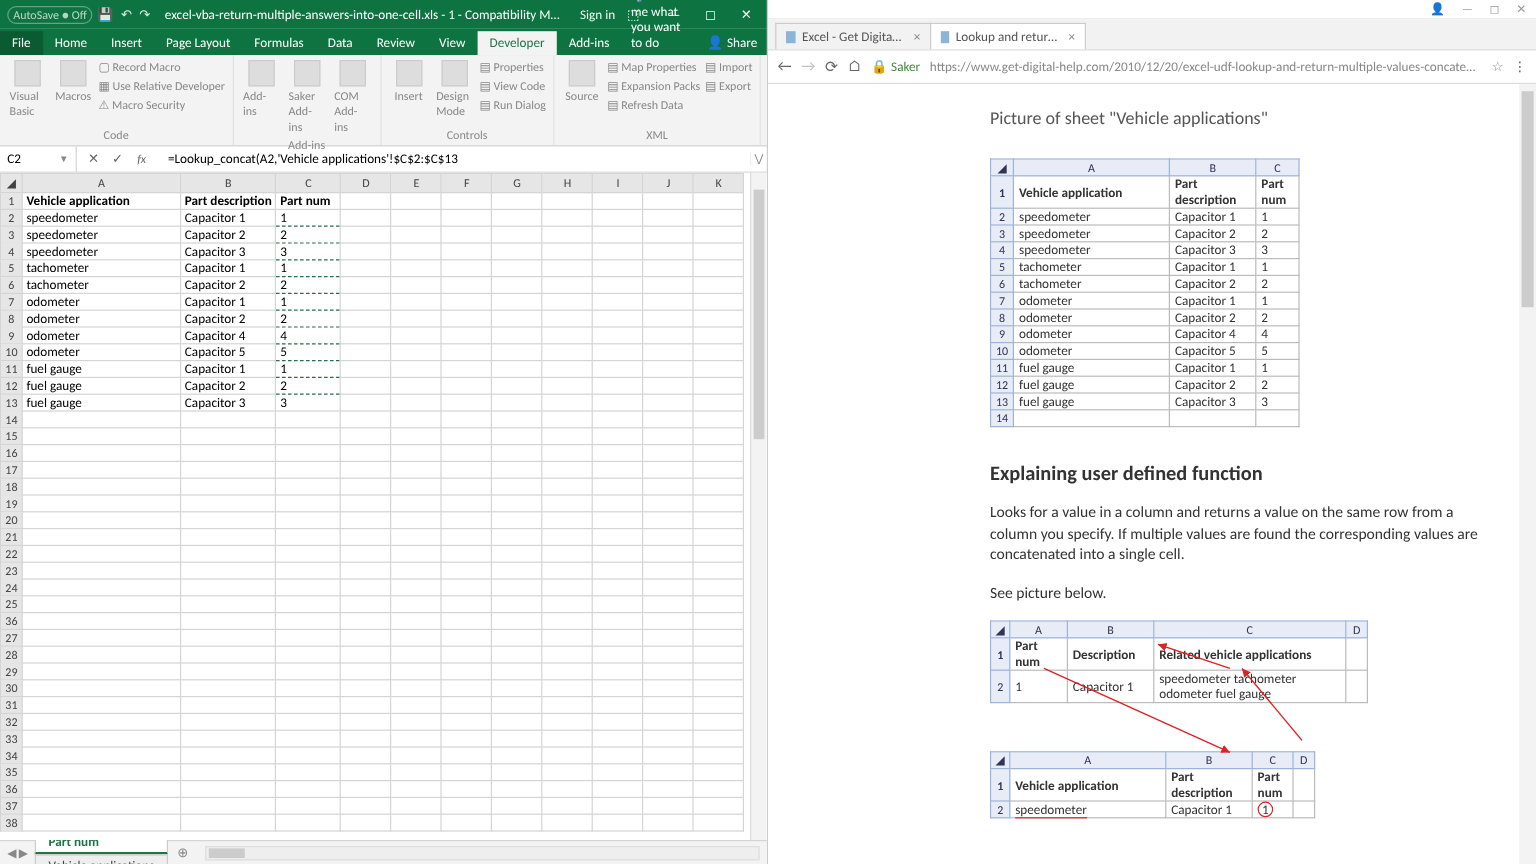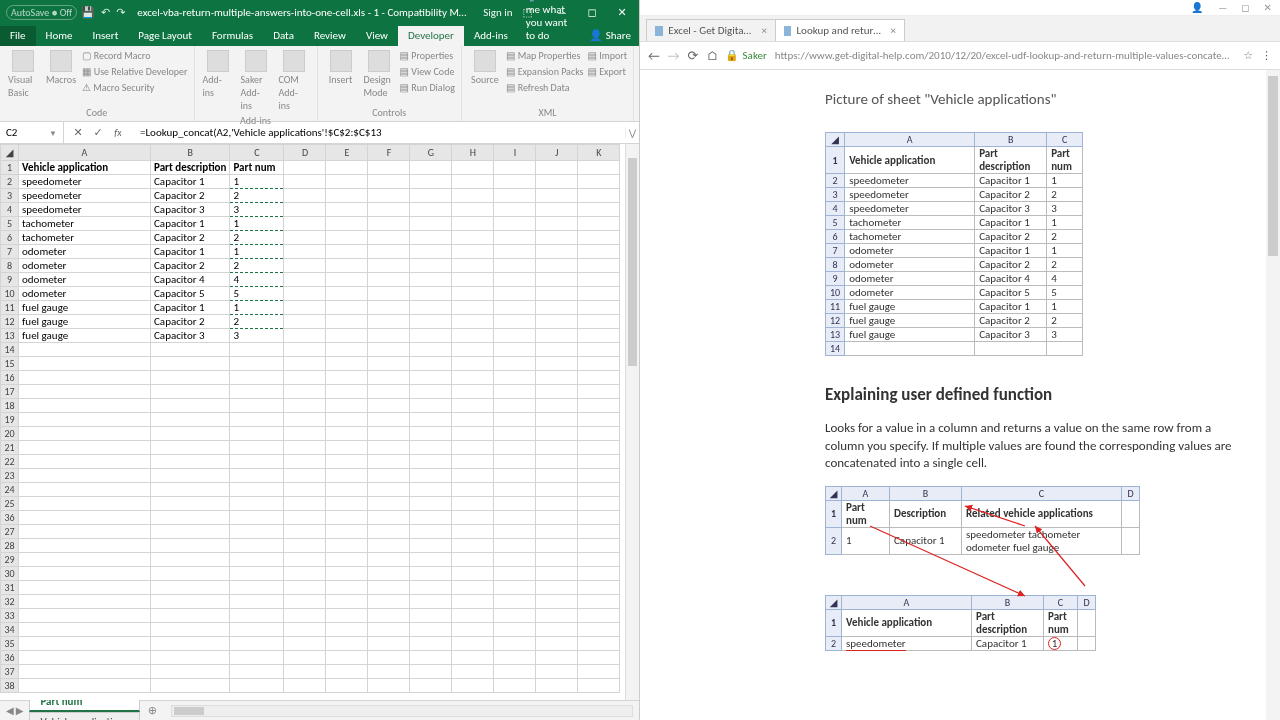--- a/index.html
+++ b/index.html
@@ -1004,20 +1004,21 @@
               <td class="rh">14</td>
               <td></td>
               <td></td>
               <td></td>
             </tr>
           </tbody>
         </table>
 
     <h2>Explaining user defined function</h2>
     <p>Looks for a value in a column and returns a value on the same row from a column you specify. If multiple values are found the corresponding values are concatenated into a single cell.</p>
+    <p style="margin-top:14px">See picture below.</p>
 
     <div class="rel-wrap" style="margin-top:14px">
       <table class="mini-tbl sz2" id="tbl2">
             <tbody>
               <tr>
                 <th class="rh">◢</th>
                 <th class="cA">A</th>
                 <th class="cB">B</th>
                 <th class="cC">C</th>
                 <th class="cD">D</th>

